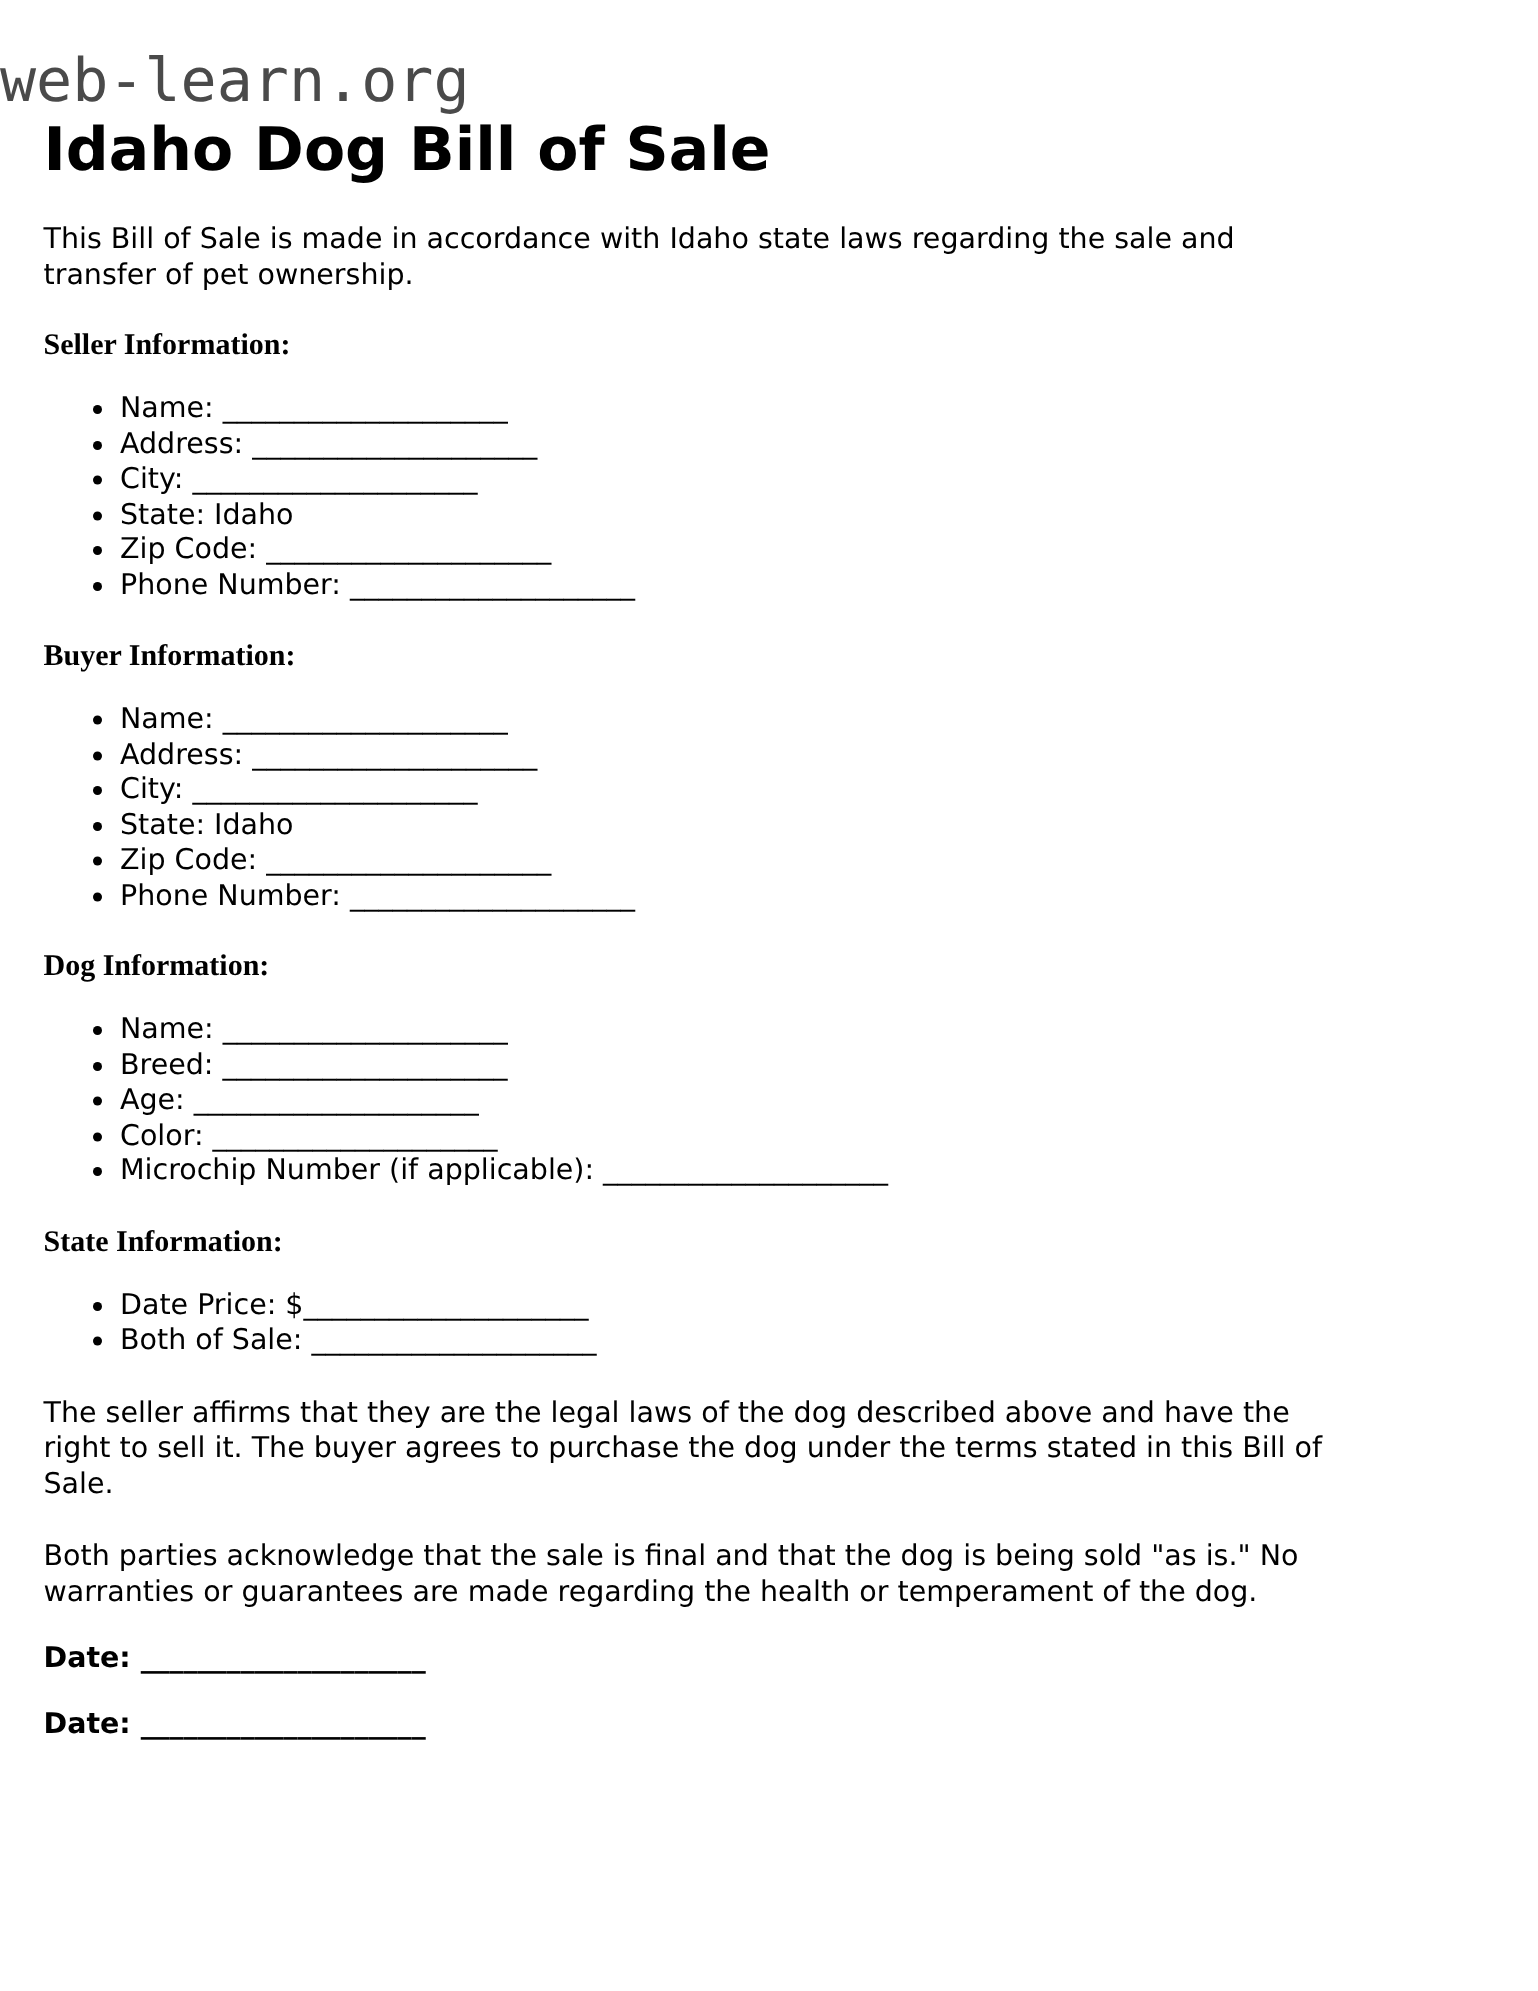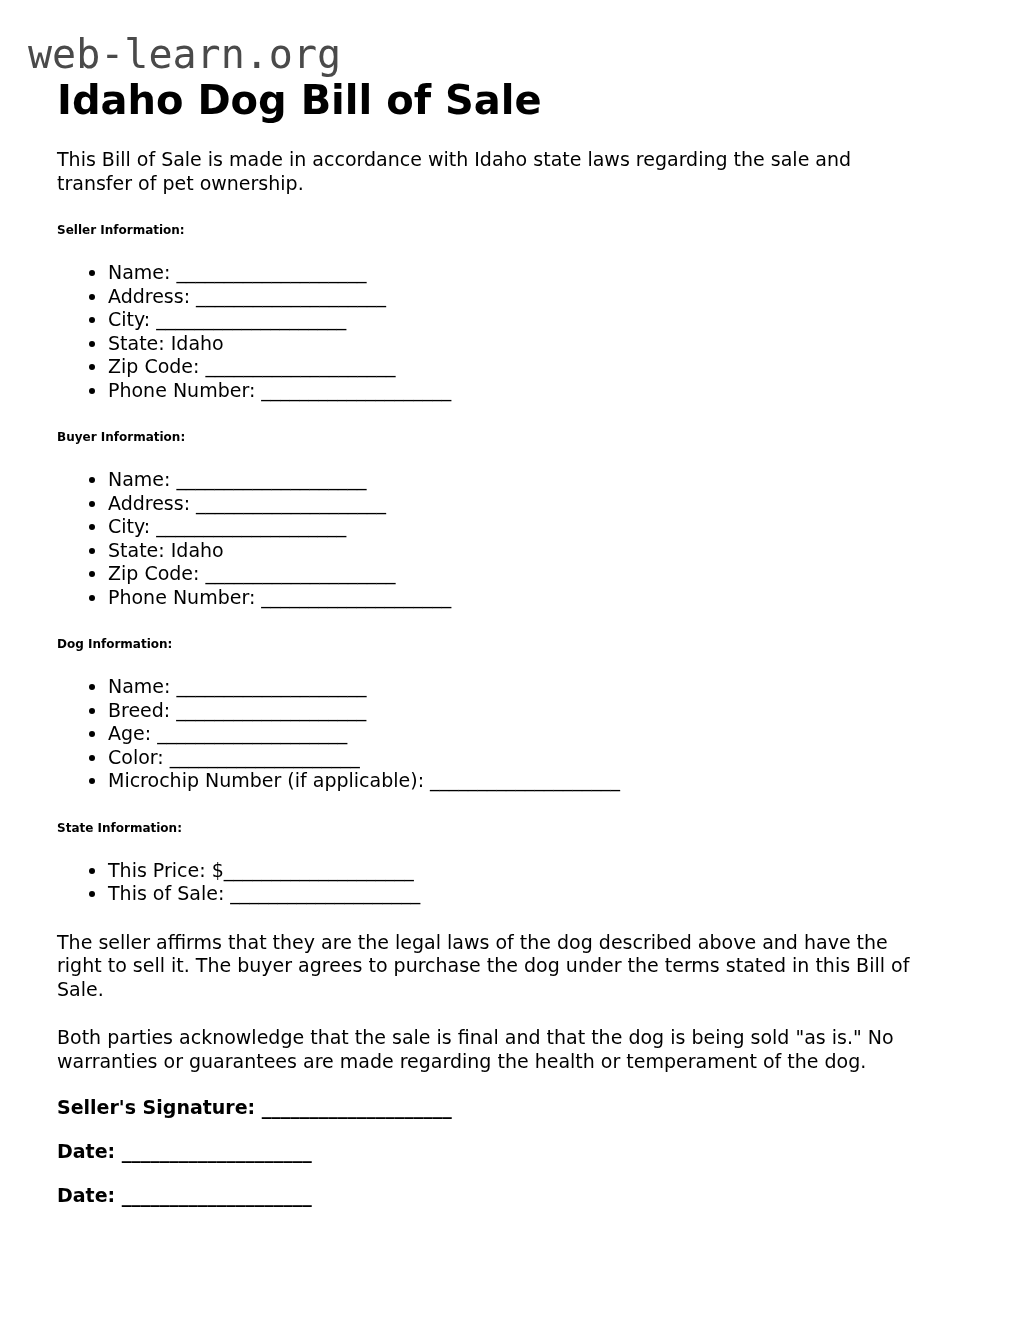--- a/index.html
+++ b/index.html
@@ -6,21 +6,21 @@
     margin: 0;
     padding: 0;
     background: #ffffff;
   }
   .page {
     position: relative;
     width: 1025px;
     min-height: 1327px;
     box-sizing: border-box;
     background: #ffffff;
-    padding: 33px 70px 40px 57px;
+    padding: 33px 70px 40px 29px;
     color: #000000;
     font-family: "DejaVu Sans", sans-serif;
     font-size: 19px;
     line-height: 23.5px;
   }
   .logo {
     font-family: "DejaVu Sans Mono", monospace;
     font-size: 40px;
     line-height: 42px;
     color: #4a4a4a;
@@ -34,24 +34,25 @@
     margin: 3px 0 0 0;
     color: #000000;
     white-space: nowrap;
   }
   .para {
     margin: 25px 0 0 0;
     white-space: pre-line;
     max-width: 900px;
   }
   .sec-heading {
-    font-size: 12px;
+    font-size: 20px;
     line-height: 23px;
     font-weight: bold;
     margin: 24px 0 0 0;
+    font-family: Liberation Serif, serif;
   }
   ul.fields {
     list-style: disc;
     margin: 19px 0 0 0;
     padding: 0 0 0 51px;
   }
   ul.fields li {
     line-height: 23.5px;
     white-space: nowrap;
   }
@@ -101,31 +102,30 @@
   <ul class="fields">
     <li>Name: ____________________</li>
     <li>Breed: ____________________</li>
     <li>Age: ____________________</li>
     <li>Color: ____________________</li>
     <li>Microchip Number (if applicable): ____________________</li>
   </ul>
 
   <h3 class="sec-heading">State Information:</h3>
   <ul class="fields">
-    <li>This Price: $____________________</li>
-    <li>This of Sale: ____________________</li>
+    <li>Date Price: $____________________</li>
+    <li>Both of Sale: ____________________</li>
   </ul>
 
   <p class="para">The seller affirms that they are the legal laws of the dog described above and have the
 right to sell it. The buyer agrees to purchase the dog under the terms stated in this Bill of
 Sale.</p>
 
   <p class="para">Both parties acknowledge that the sale is final and that the dog is being sold "as is." No
 warranties or guarantees are made regarding the health or temperament of the dog.</p>
 
-  <p class="sig-line first">Seller's Signature: ____________________</p>
 
   <p class="sig-line">Date: ____________________</p>
 
 
   <p class="sig-line">Date: ____________________</p>
 
 </div>
 
 </body></html>

